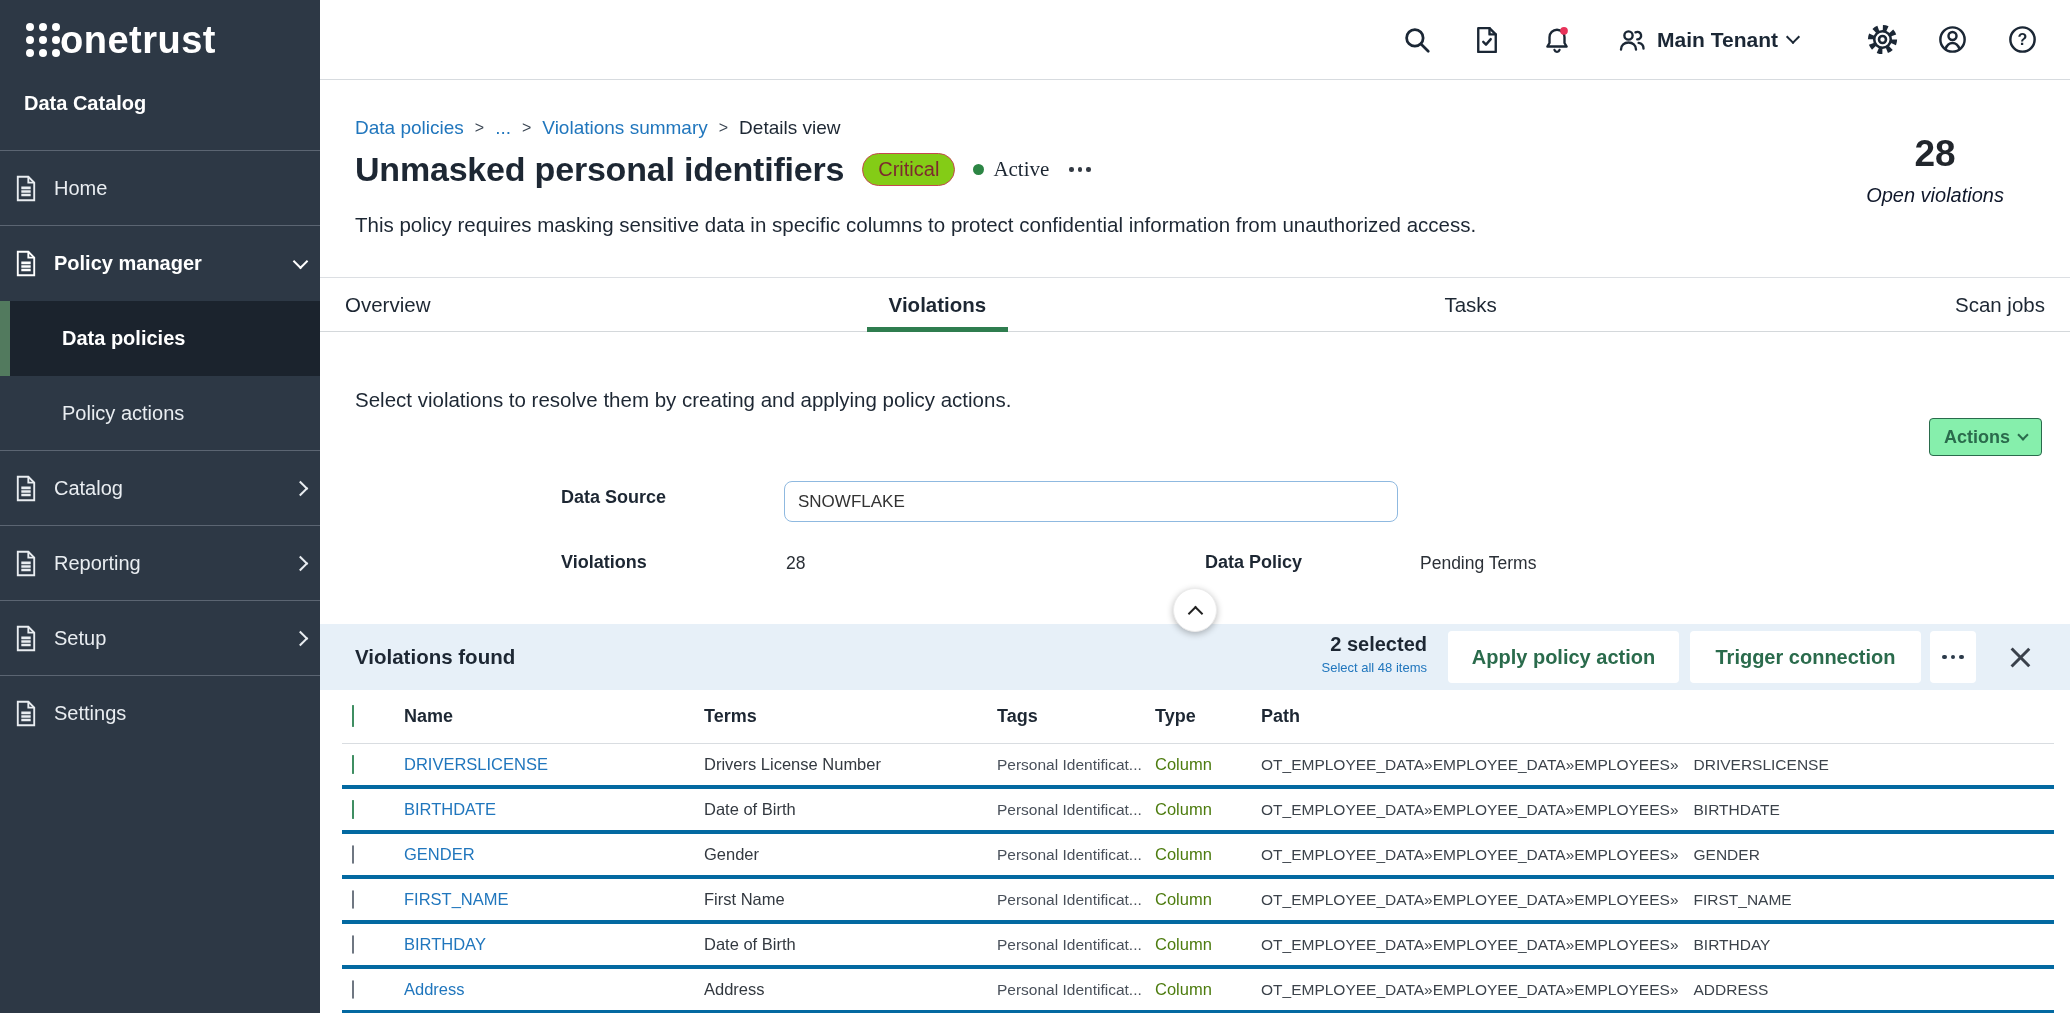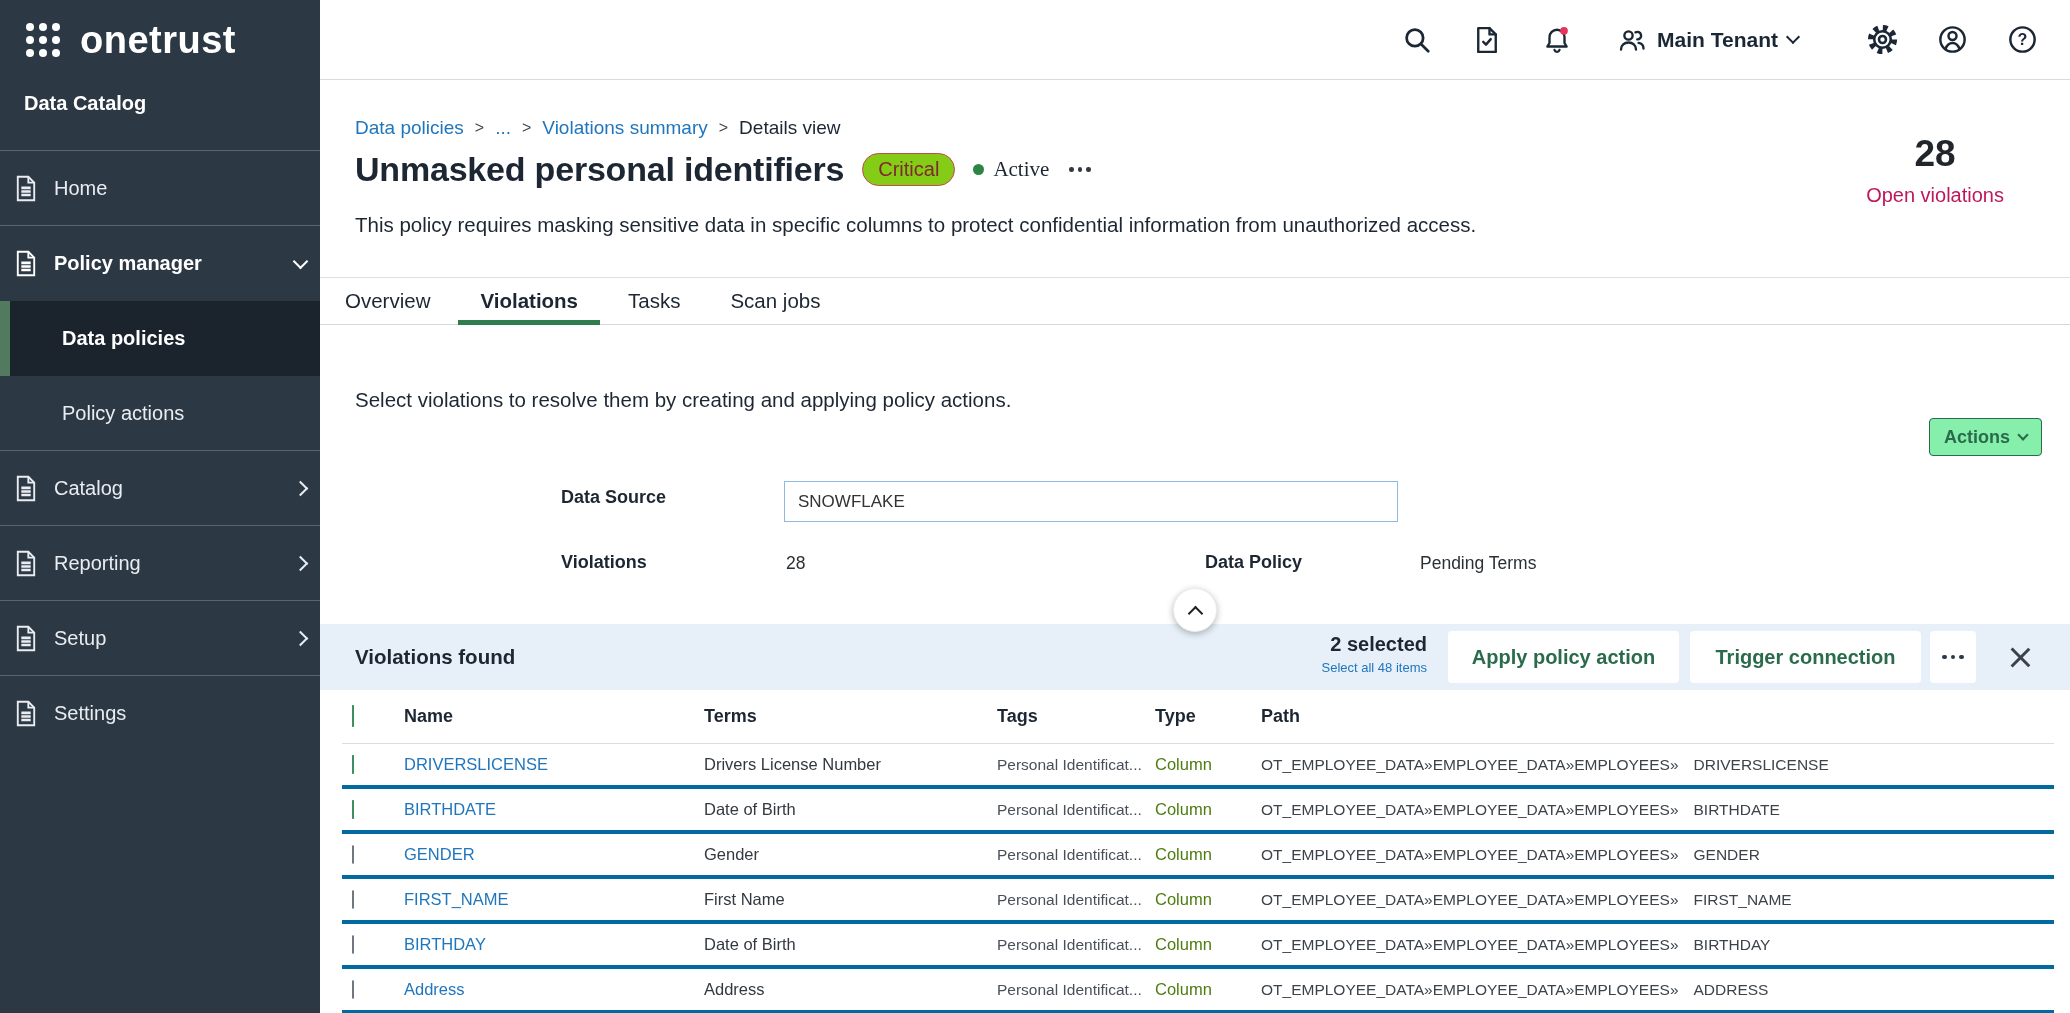--- a/index.html
+++ b/index.html
@@ -7,21 +7,21 @@
   body {
     position:relative;
     font-family:"Liberation Sans", sans-serif;
     color:#1d2733;
     background:#ffffff;
   }
   svg { display:block; }
 
   
   .sidebar { position:absolute; left:0; top:0; width:320px; height:1013px; background:#2d3845; }
-  .logo-row { display:flex; align-items:center; gap:20px; height:80px; padding:0 26px; }
+  .logo-row { display:flex; align-items:center; height:80px; padding:0 26px; }
   .app-launcher { display:grid; grid-template-columns:repeat(3,8px); grid-gap:5px; cursor:pointer; }
   .app-launcher i { width:8px; height:8px; border-radius:50%; background:#fff; }
   .logo-text { color:#fff; font-size:38px; font-weight:700; letter-spacing:.5px; line-height:1; }
   .product-label { height:70px; padding:12px 24px 0; color:#fff; font-size:20px; font-weight:700; }
   .nav { border-top:1px solid #5b6572; }
   .nav-item { height:75px; display:flex; align-items:center; padding:0 14px; color:#e9edf1; font-size:20px; cursor:pointer; }
   .nav-item .doc-icon { margin-right:16px; flex:0 0 auto; }
   .nav-item .chev { margin-left:auto; }
   .nav-item.divided { border-bottom:1px solid #5b6572; }
   .nav-item.bold { font-weight:700; color:#fff; }
@@ -52,39 +52,39 @@
   .badge-critical { padding:4px 15px; border-radius:17px; border:1.5px solid #c4494f; background:#84cc16; color:#7c2b2e; font-size:20px; }
   .status { display:flex; align-items:center; gap:9px; font-size:21px; color:#1d2733;font-family:Liberation Serif, serif; }
   .status-dot { width:11px; height:11px; border-radius:50%; background:#2c8544; }
   .kebab { display:flex; gap:4px; cursor:pointer; padding:4px 2px; }
   .kebab i { width:4.5px; height:4.5px; border-radius:50%; background:#333a43; }
 
   .description { position:absolute; left:355px; top:213px; font-size:20.5px; color:#1d2733; }
 
   .open-violations { position:absolute; right:66px; top:133px; display:flex; flex-direction:column; align-items:center; }
   .ov-count { font-size:37px; font-weight:600; color:#21262c; }
-  .ov-label { margin-top:9px; font-size:20px; color:#be185d; }
-
-  
-  .tabs-wrap { position:absolute; left:320px; right:0; top:277px; height:48px; border-top:1px solid #dcdfe3; border-bottom:1px solid #d4d8db;
-               display:flex; justify-content:flex-start; align-items:stretch; }
+  .ov-label { margin-top:9px; font-size:20px; color:#0f172a;font-style:italic; }
+
+  
+  .tabs-wrap { position:absolute; left:320px; right:0; top:277px; height:55px; border-top:1px solid #dcdfe3; border-bottom:1px solid #d4d8db;
+               display:flex; justify-content:space-between; align-items:stretch; }
   .tab { font-size:20.5px; color:#1d2733; margin:0 25px; display:flex; align-items:center; position:relative; cursor:pointer; }
   .tab.active { font-weight:700; }
   .tab.active::after { content:""; position:absolute; left:-22px; right:-22px; bottom:-1px; height:5px; background:#2f7d4f; }
 
   
   .instruction { position:absolute; left:355px; top:388px; font-size:20.5px; color:#1d2733; }
   .actions-btn { position:absolute; right:28px; top:418px; width:113px; height:38px; border:1px solid #2a6b4c; border-radius:4px;
                  background:#86efac; color:#2a6b4c; font-weight:700; font-size:18px; display:flex; align-items:center; justify-content:center; gap:9px; cursor:pointer; }
   .actions-btn .chev { width:8px; height:8px; border-width:0 2.2px 2.2px 0; }
 
   .fld-label { position:absolute; font-size:18px; font-weight:700; color:#1d2733; }
   .fld-value { position:absolute; font-size:17.5px; color:#2b3037; }
   .lbl-ds { left:561px; top:487px; }
-  .inp-ds { position:absolute; left:784px; top:481px; width:614px; height:41px; border:1px solid #8fb9e0; border-radius:0;
+  .inp-ds { position:absolute; left:784px; top:481px; width:614px; height:41px; border:1px solid #8fb9e0; border-radius:8px;
             font-family:"Liberation Sans",sans-serif; font-size:17px; color:#333; padding:0 13px; outline:none; background:#fff; }
   .lbl-v  { left:561px; top:552px; }
   .val-v  { left:786px; top:553px; }
   .lbl-dp { left:1205px; top:552px; }
   .val-dp { left:1420px; top:553px; }
 
   .collapse-btn { position:absolute; left:1173px; top:588px; width:44px; height:44px; border-radius:50%; background:#fff;
                   border:1px solid #ececec; box-shadow:0 2px 7px rgba(0,0,0,.28); display:flex; align-items:center; justify-content:center; cursor:pointer; z-index:5; }
   .collapse-btn .chev { color:#222; }
 

